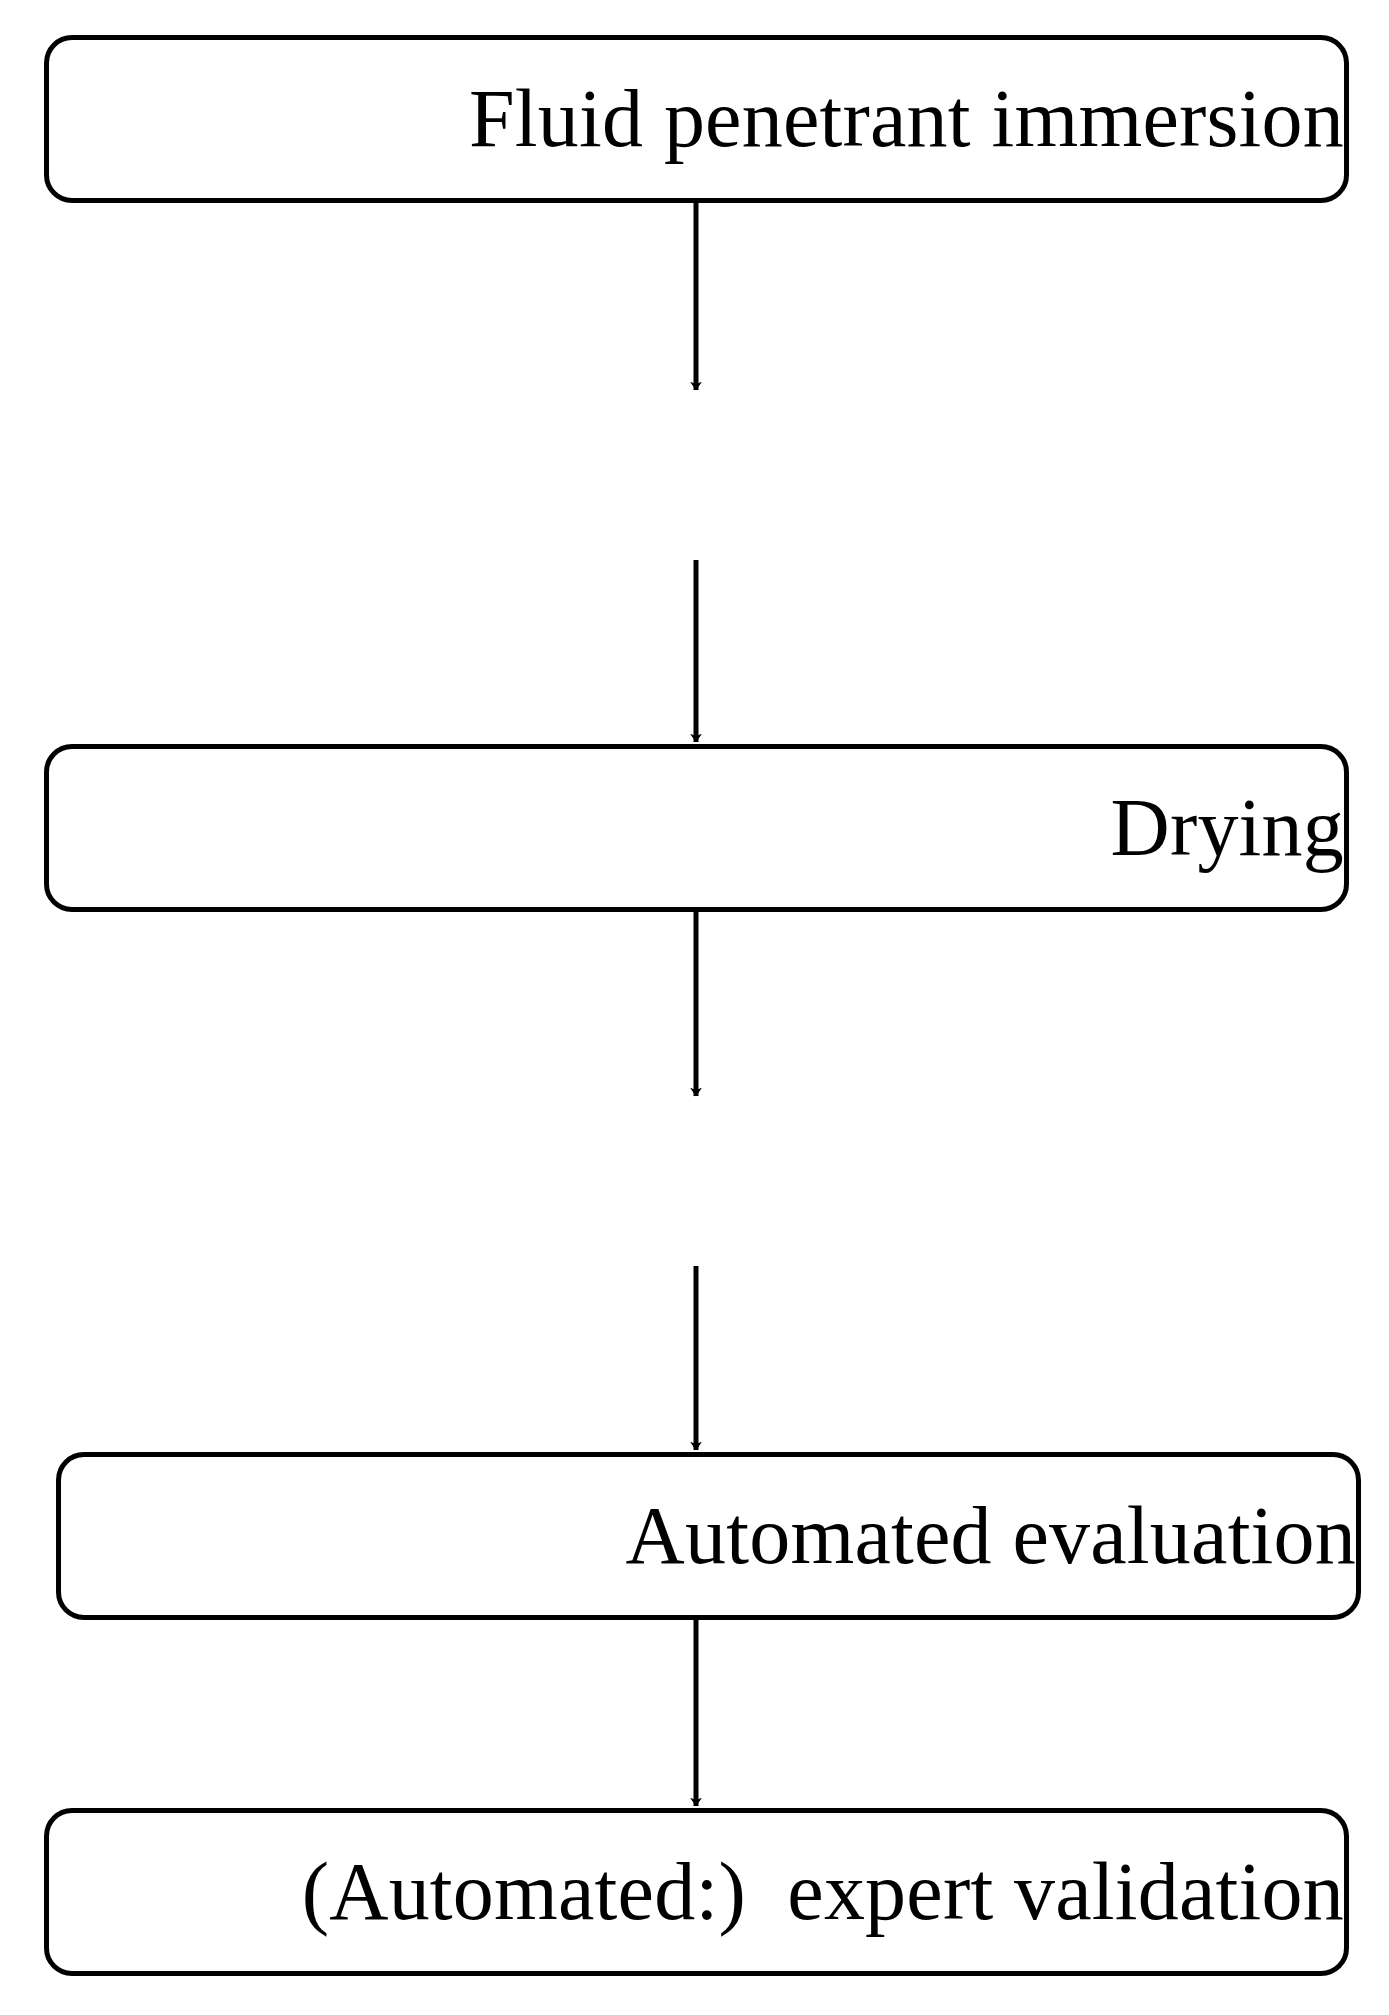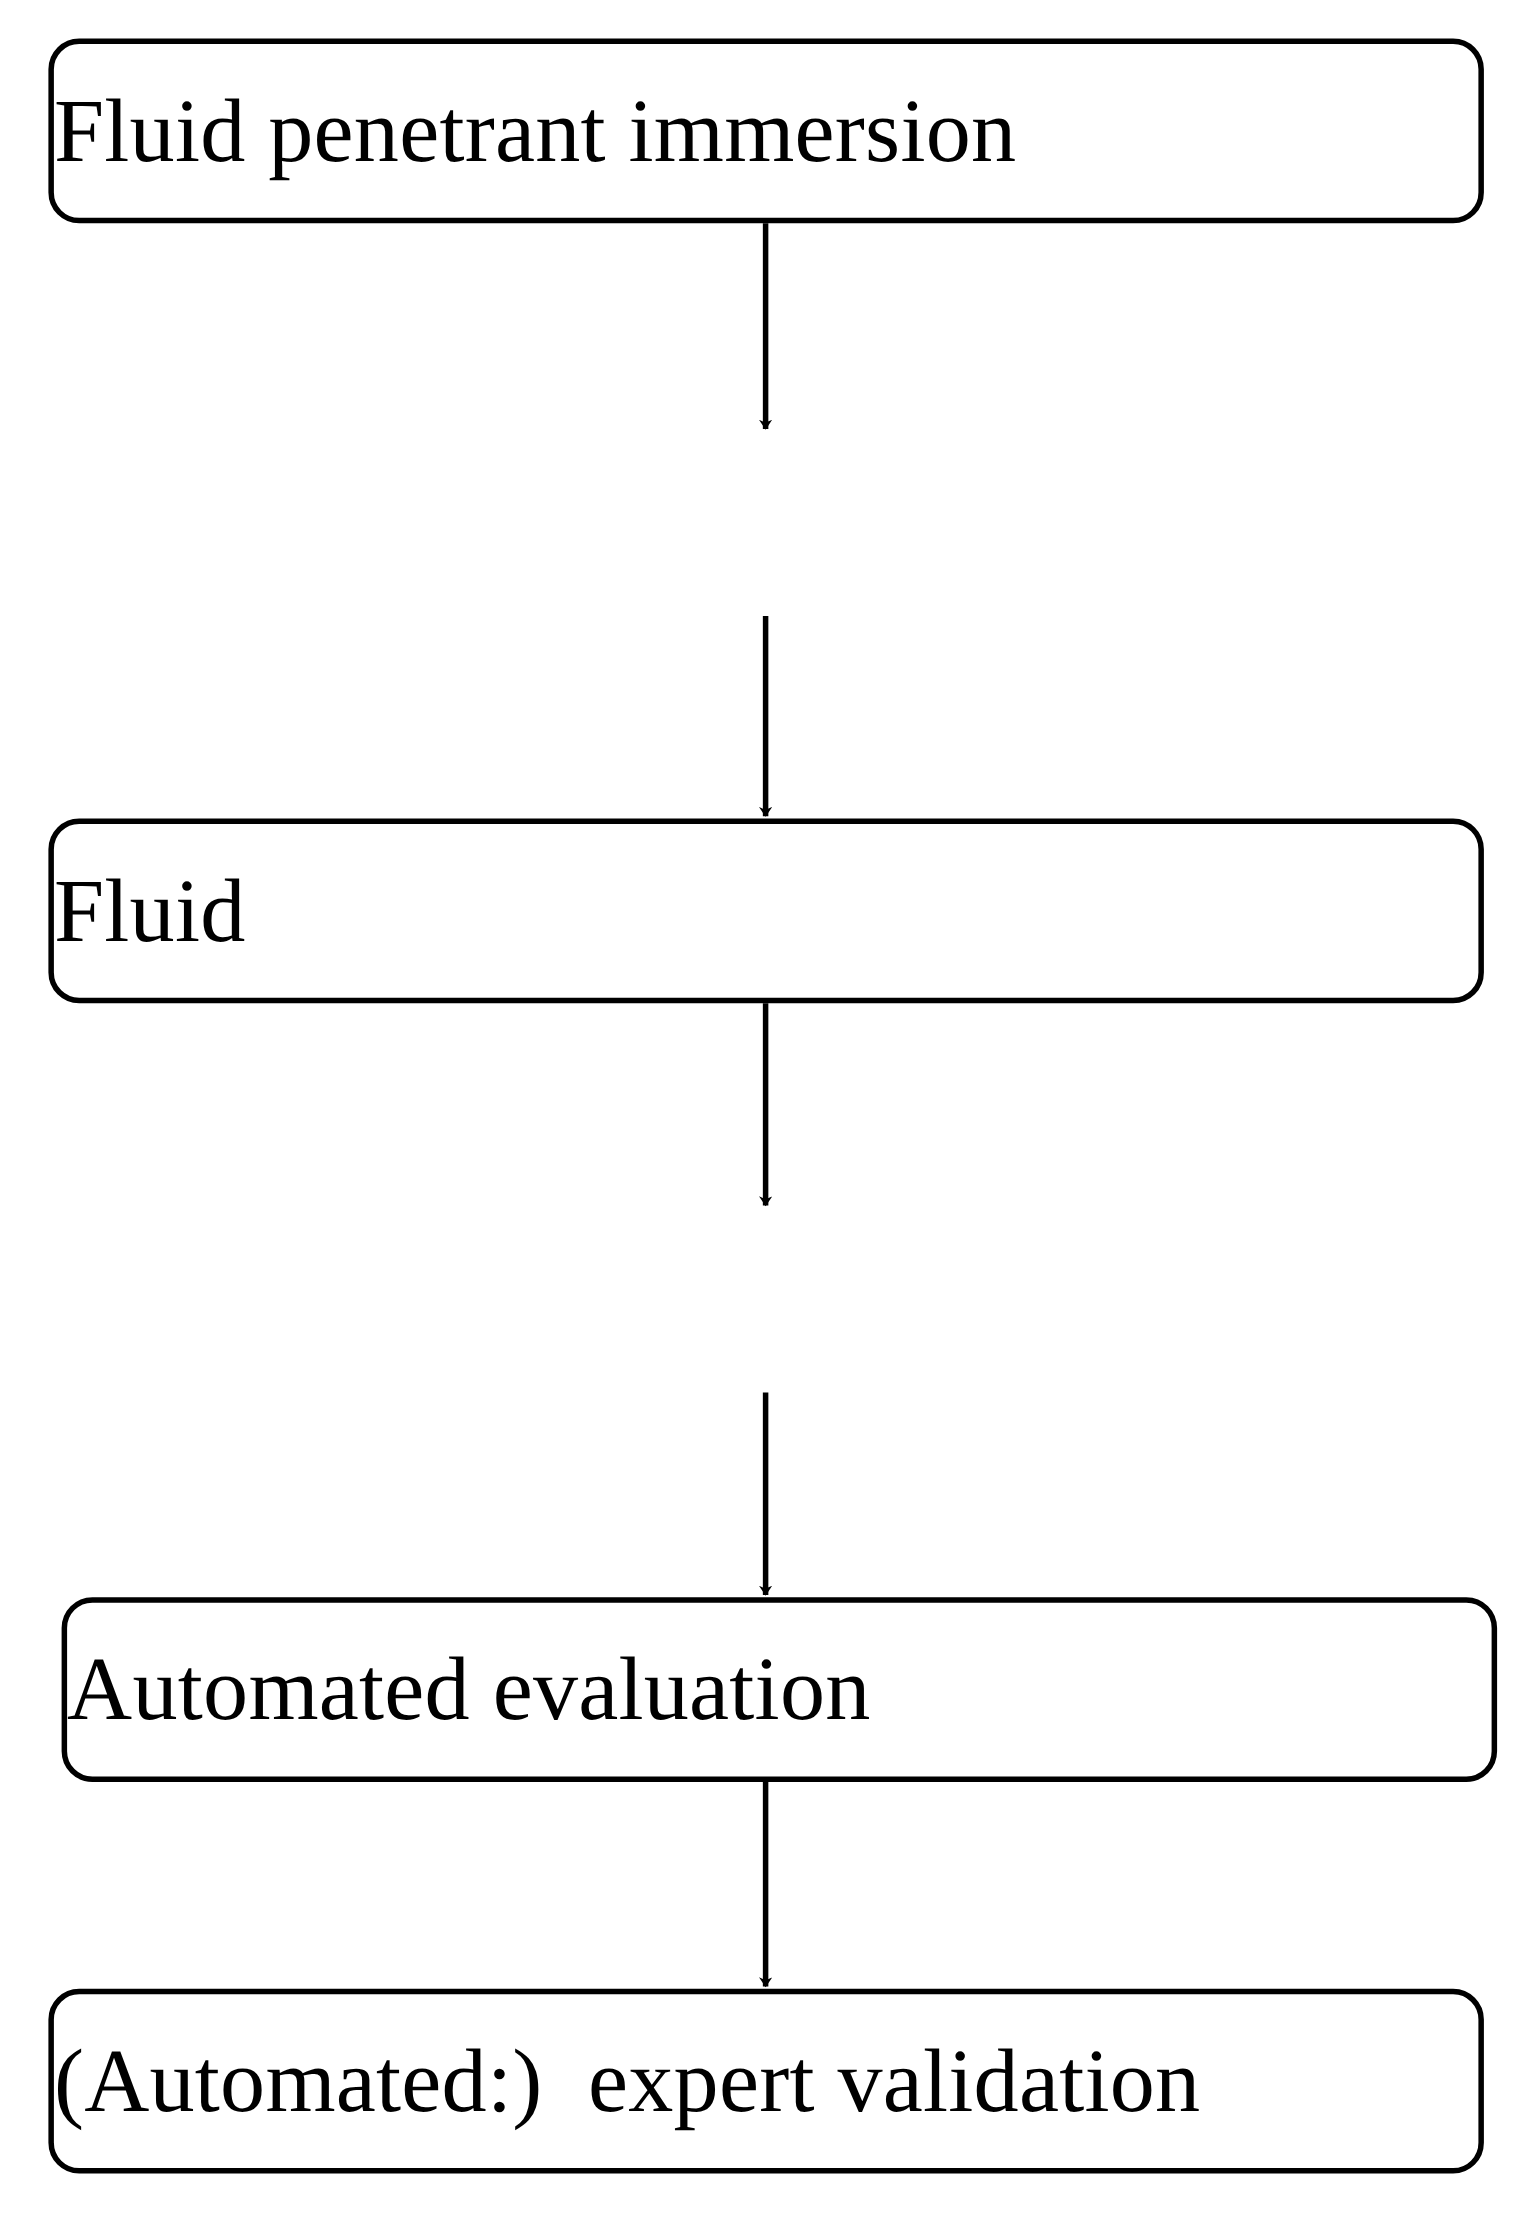--- a/index.html
+++ b/index.html
@@ -22,21 +22,21 @@
     position: absolute;
     left: 44px;
     width: 1305px;
     height: 168px;
     box-sizing: border-box;
     border: 5px solid #000000;
     border-radius: 28px;
     background: #ffffff;
     display: flex;
     align-items: center;
-    justify-content: flex-start;
+    justify-content: flex-end;
   }
   .flow-node-label {
     font-family: "Liberation Serif", "DejaVu Serif", serif;
     font-size: 82px;
     line-height: 1;
     color: #000000;
     white-space: pre;
     text-align: center;
     letter-spacing: 0.2px;
   }
@@ -69,21 +69,21 @@
       <line x1="696" y1="1620" x2="696" y2="1806"></line>
     </g>
   </svg>
 
   <div class="flow-node" style="top:35px;">
     <span class="flow-node-label">Fluid penetrant immersion</span>
   </div>
 
 
   <div class="flow-node" style="top:744px;">
-    <span class="flow-node-label">Fluid</span>
+    <span class="flow-node-label">Drying</span>
   </div>
 
 
   <div class="flow-node" style="top:1452px;margin-left:12px;">
     <span class="flow-node-label">Automated evaluation</span>
   </div>
 
   <div class="flow-node" style="top:1808px;">
     <span class="flow-node-label">(Automated:)  expert validation</span>
   </div>

